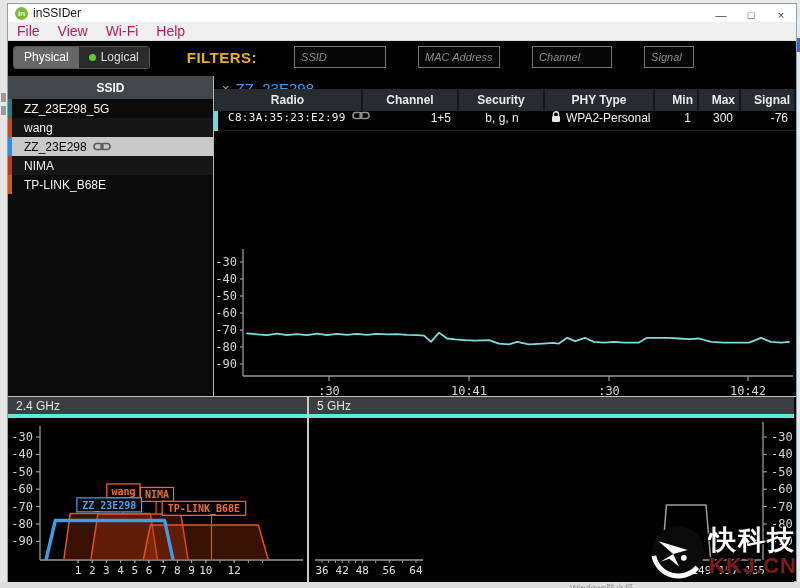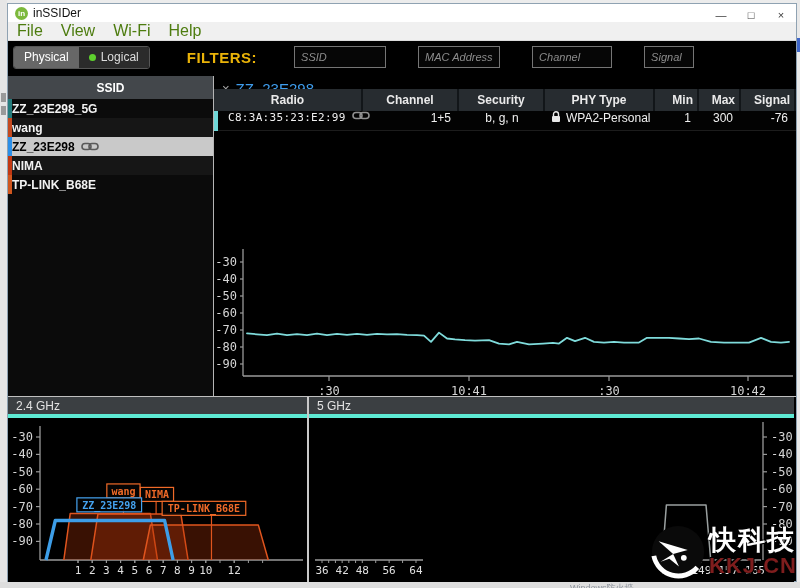--- a/index.html
+++ b/index.html
@@ -19,41 +19,41 @@
 
   .titlebar { position:relative; height:18px; background:#ffffff; display:flex; align-items:center; }
   .app-icon { width:13px; height:13px; border-radius:50%; background:#7cb93c; color:#fff; font-size:8px; font-weight:bold;
               display:flex; align-items:center; justify-content:center; margin:0 5px 0 7px; }
   .win-title { font-size:12px; color:#111; }
   .win-ctrls { position:absolute; right:0; top:0; height:21px; display:flex; }
   .win-ctrl { width:30px; height:21px; display:flex; align-items:center; justify-content:center;
               font-size:11px; color:#3a3a3a; }
 
   .menubar { height:19px; background:#f0f0f0; border-bottom:1px solid #dcdcdc; display:flex; align-items:center; }
-  .menu-item { font-size:16px; color:#4d7c0f; padding:0 9px; height:19px; display:flex; align-items:center; }
+  .menu-item { font-size:14px; color:#be185d; padding:0 9px; height:19px; display:flex; align-items:center; }
 
   .filterbar { height:32px; background:#000; display:flex; align-items:center;gap:25px; }
   .toggle { display:flex; height:23px; margin-left:5px; border:1px solid #565656; border-radius:3px; overflow:hidden; }
   .toggle-seg { display:flex; align-items:center; font-size:12px; padding:0 10px; }
   .toggle-seg.active { background:#676767; color:#fff; }
   .toggle-seg.inactive { background:#2b2b2b; color:#ddd; }
   .dot { width:7px; height:7px; border-radius:50%; margin-right:5px; }
   .filters-label { color:#eab308; font-weight:bold; font-size:15px; margin:0 12px 0 12px; letter-spacing:0.5px; }
   .filter-input { height:22px; background:#060606; border:1px solid #757575; color:#e0e0e0; margin-right:7px;
                   font-style:italic; font-size:11px; padding:0 6px; font-family:"Liberation Sans",sans-serif; }
   .filter-input::placeholder { color:#8d8d8d; opacity:1; }
   .fi-ssid{width:92px}.fi-mac{width:82px}.fi-ch{width:80px}.fi-sig{width:50px}
 
   .content { position:absolute; left:0; top:72px; width:788px; height:320px; display:flex; }
   .sidebar { width:206px; height:320px; background:#0b0b0b; border-right:1px solid #b5b5b5; }
   .sb-header { height:23px; background:#43474b; color:#fff; font-size:12px; font-weight:bold;
                display:flex; align-items:center; justify-content:center; }
   .sb-row { height:19px; display:flex; align-items:center; font-size:12px; color:#f2f2f2; position:relative; }
   .sb-stripe { width:4px; height:19px; flex:none; }
-  .sb-label { margin-left:0; white-space:nowrap;font-weight:bold; }
+  .sb-label { margin-left:12px; white-space:nowrap; }
   .sb-row.selected { background:#c9c9c9; color:#000; }
   .chain-ic { margin-left:6px; flex:none; }
 
   .main { position:relative; width:582px; height:320px; background:#000; }
   .tabline { position:absolute; left:8px; top:2px; display:flex; align-items:center; height:20px; }
   .tab-close { color:#a7a7a7; font-size:13px; margin-right:6px; }
   .tab-title { color:#3f9ded; font-size:15px; text-decoration:underline; }
 
   .nettable { position:absolute; left:0; top:13px; width:582px; }
   .thead, .trow { display:grid; grid-template-columns:149px 96px 86px 110px 44px 42px 55px; }

